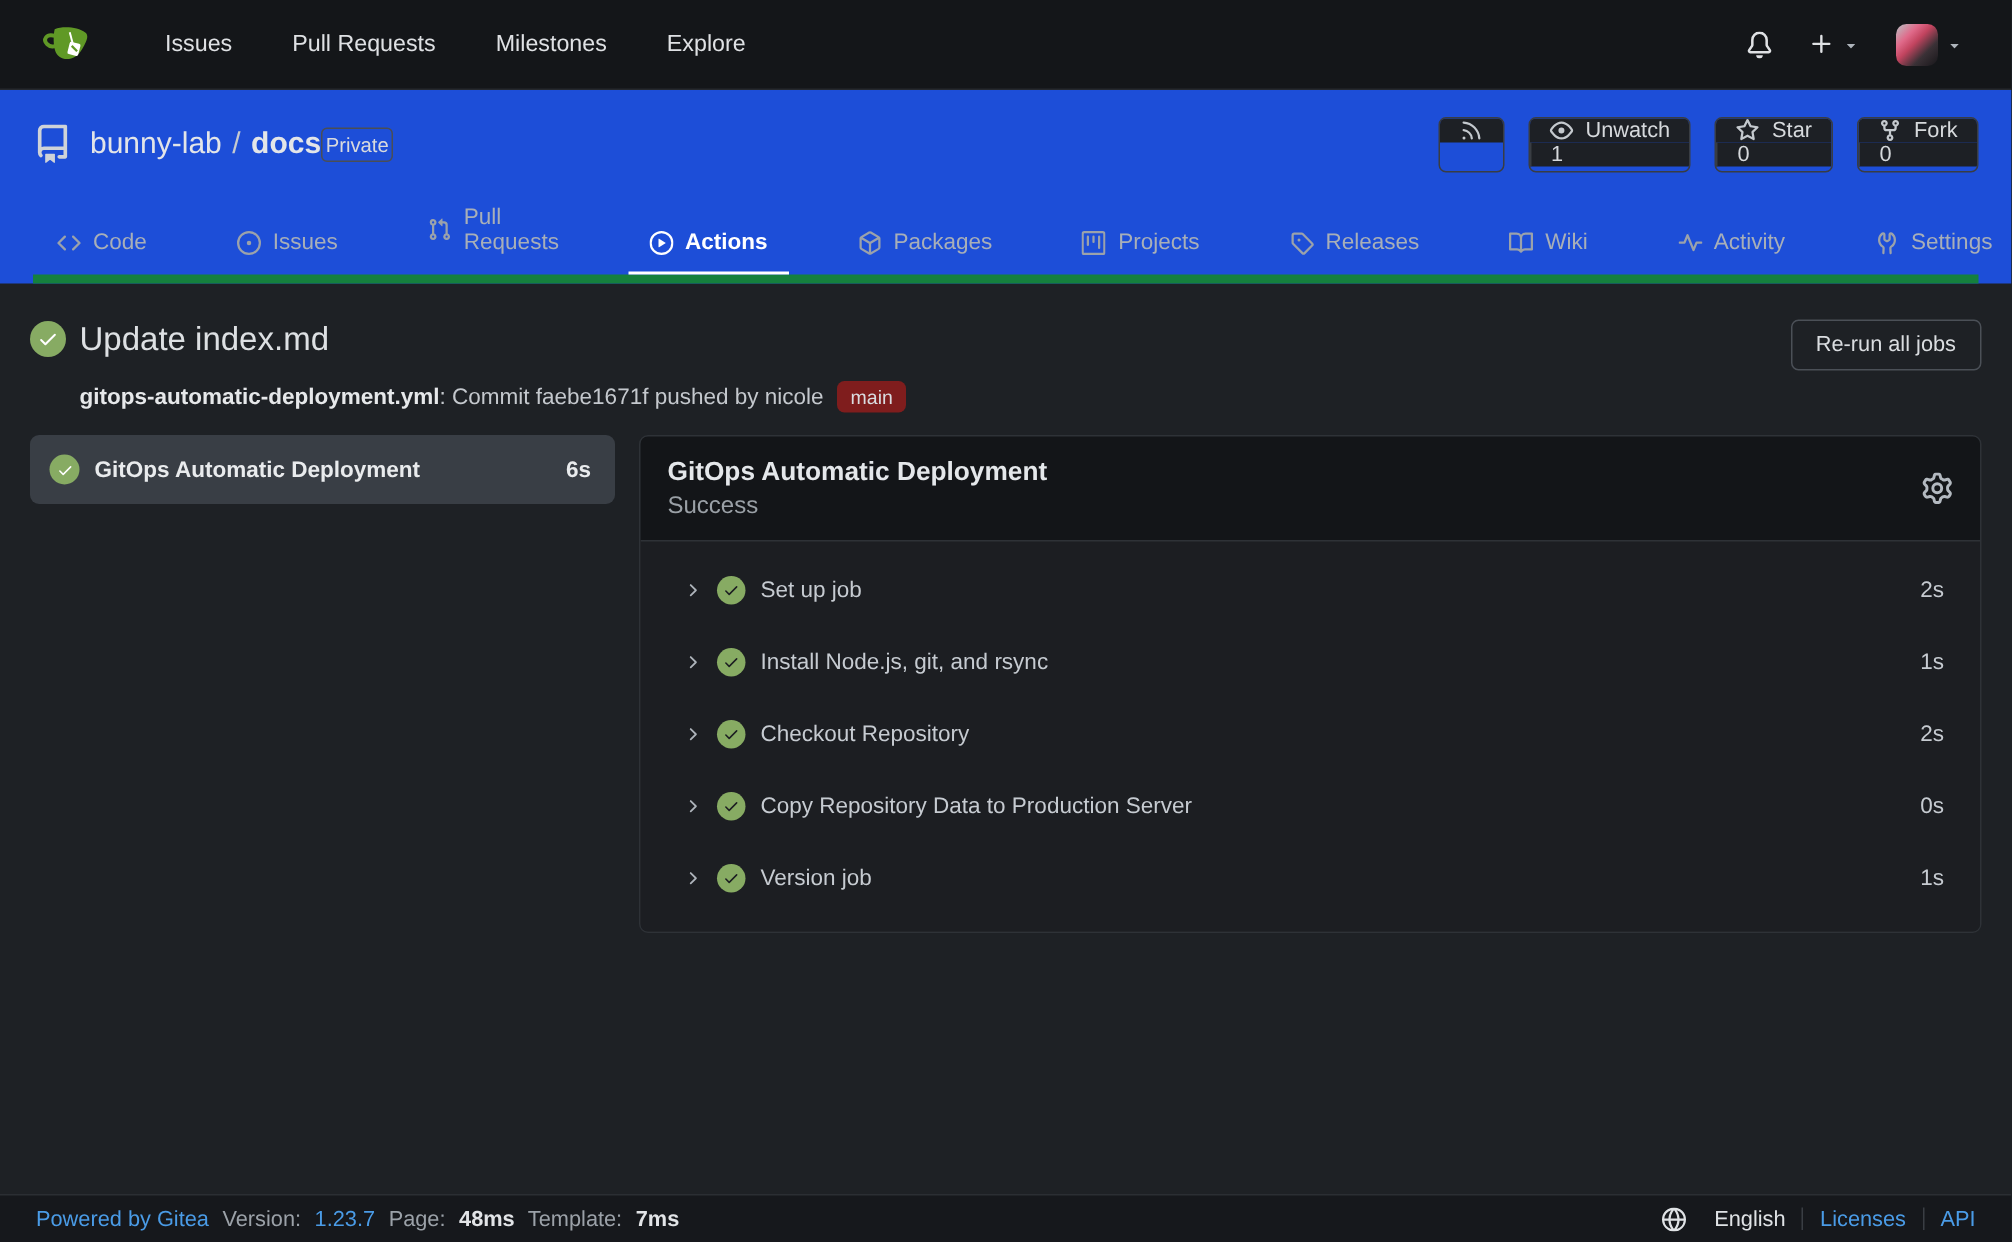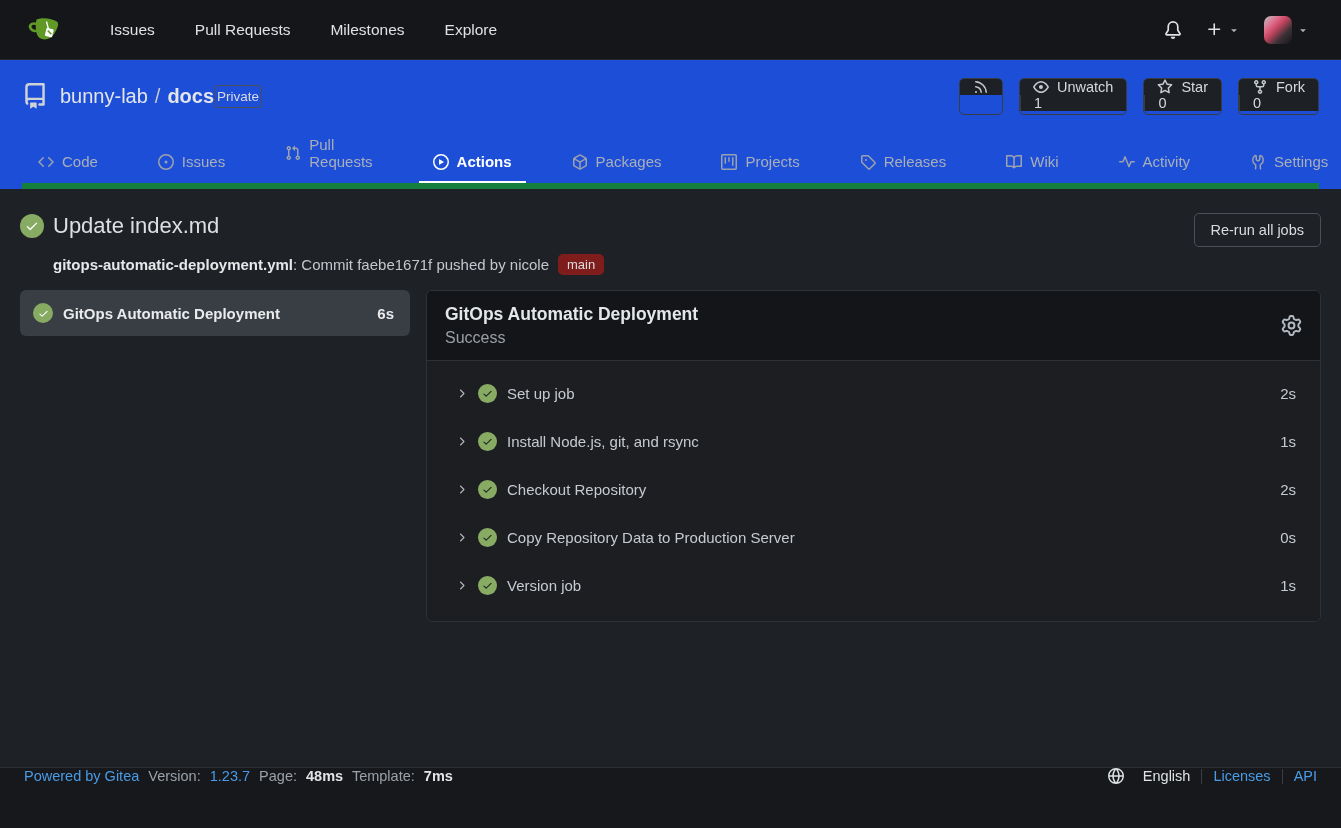--- a/index.html
+++ b/index.html
@@ -80,22 +80,22 @@
   .gear-btn { margin-left:auto; color:#b3b9c0; cursor:pointer; }
   .steps { background:#1c1e22; border-top:1px solid #2e3237; padding:8px 0 12px; }
   .step-row { height:48px; display:flex; align-items:center; padding:0 24px 0 28px; gap:10px;
               color:#c6cbd1; font-size:15px; cursor:pointer; }
   .step-chevron { color:#adb3ba; }
   .step-check { width:19px; height:19px; }
   .step-check svg { fill:#1c1e22; }
   .step-duration { margin-left:auto; }
 
   
-  .footer { height:61px; background:#16181c; border-top:1px solid #2b2e33; display:flex;
-            align-items:flex-start; padding:0 24px; flex-shrink:0; font-size:14.5px; color:#9ba1a8;margin-top:23px; }
+  .footer { height:32px; background:#16181c; border-top:1px solid #2b2e33; display:flex;
+            align-items:center; padding:0 24px; flex-shrink:0; font-size:14.5px; color:#9ba1a8;margin-top:23px; }
   .footer a { text-decoration:none; cursor:pointer; }
   .footer .blue { color:#4a9be6; }
   .footer .strong { color:#e2e4e7; font-weight:700; }
   .footer-left > * { margin-right:5px; }
   .footer-right { margin-left:auto; display:flex; align-items:center; }
   .footer-lang { display:flex; align-items:center; gap:19px; color:#dfe2e5; cursor:pointer; }
   .footer-div { width:1px; height:15px; background:#3a3e44; margin:0 11px; }
 </style>
 </head>
 <body>

